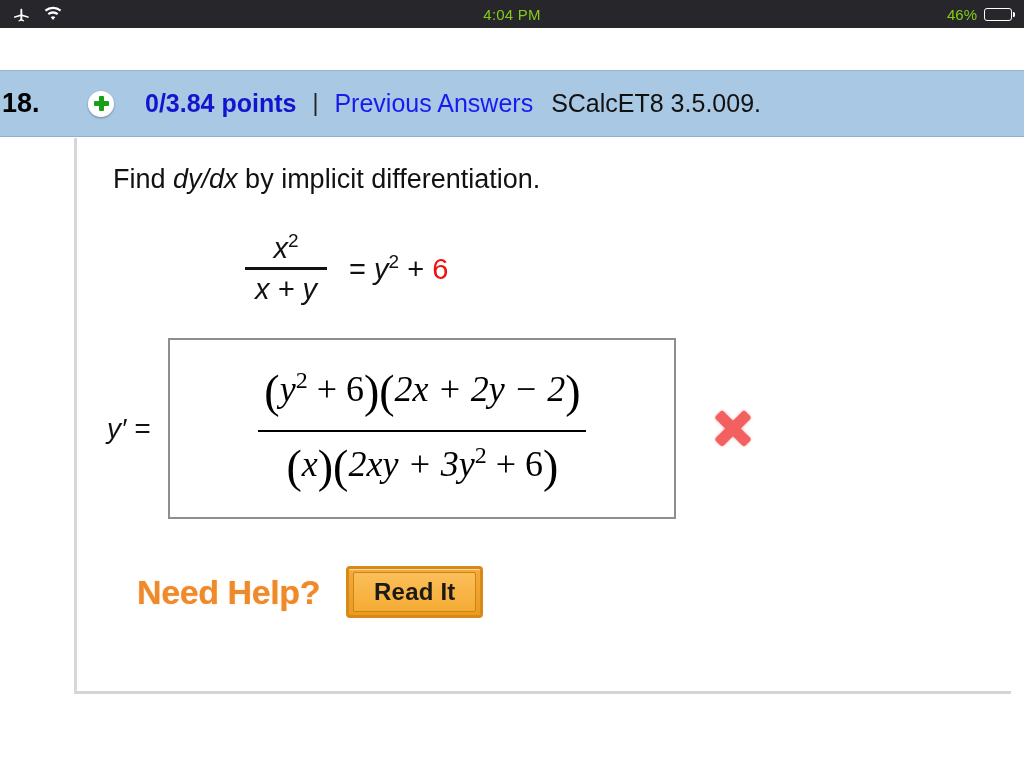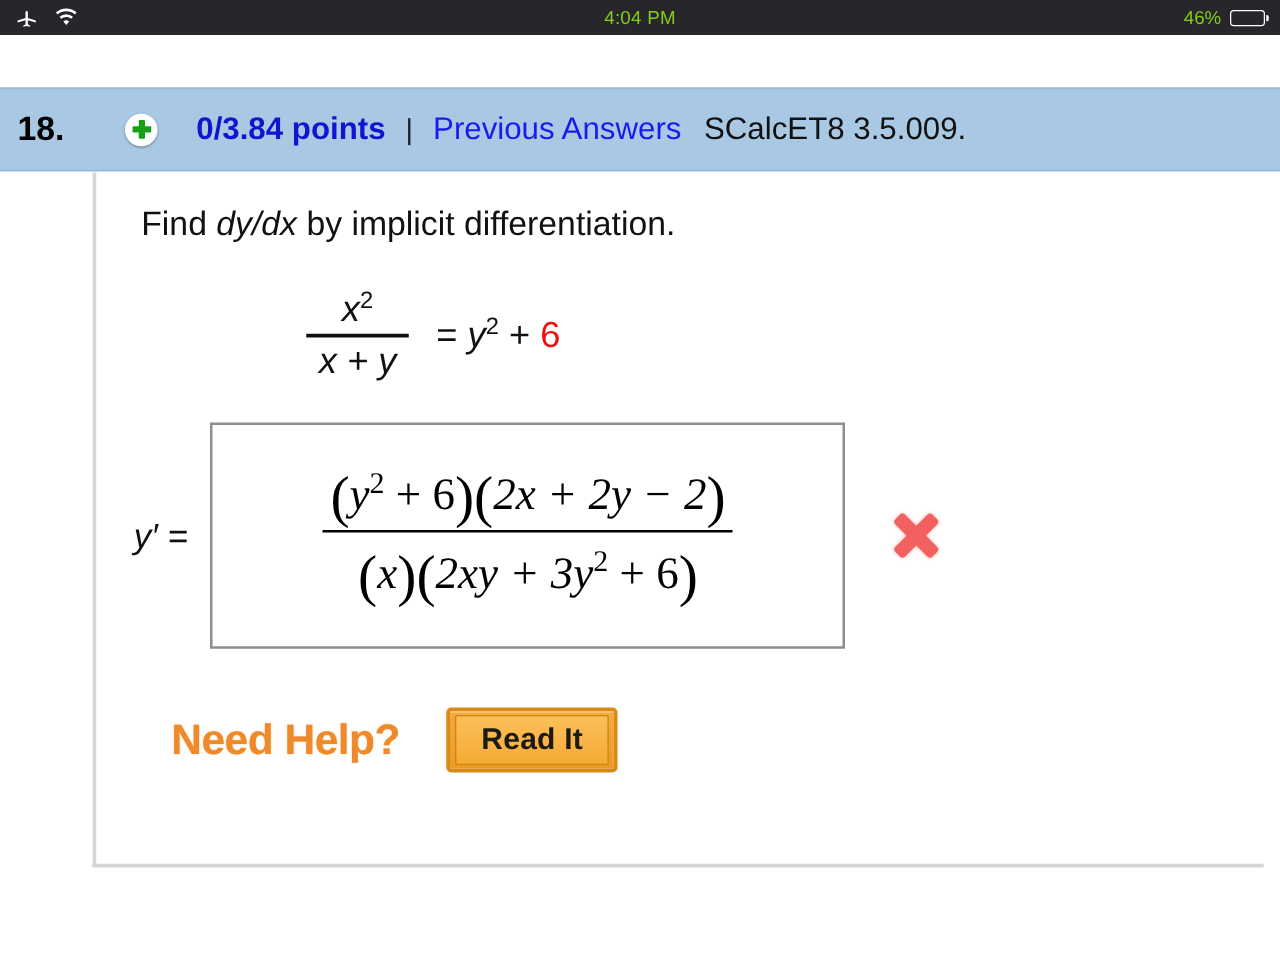--- a/index.html
+++ b/index.html
@@ -57,21 +57,21 @@
   .qheader {
     position: absolute; left: 0; top: 70px;
     width: 1024px; height: 67px;
     background: #a8c8e4;
     border-top: 1px solid #93b4d2;
     border-bottom: 1px solid #8fb0cf;
     display: flex; align-items: center;
   }
   .q-number {
     font-size: 27px; font-weight: bold; color: #000;
-    margin-left: 12px; width: 88px; padding-left: 2px;
+    margin-left: 0px; width: 88px; padding-left: 2px;
   }
   .plus-icon {
     width: 26px; height: 26px; flex: 0 0 26px;
     border-radius: 50%;
     background: radial-gradient(circle at 38% 34%, #ffffff 0%, #ffffff 62%, #e9eef2 100%);
     box-shadow: 0 1px 2px rgba(60,70,80,.55);
     position: relative;
   }
   .plus-icon::before, .plus-icon::after {
     content: ""; position: absolute; background: #17a017; border-radius: 1px;
@@ -133,21 +133,21 @@
     width: 508px; height: 181px;
     border: 2px solid #8e8e8e;
     background: #ffffff;
     display: flex; align-items: center; justify-content: center;
   }
   .mathfrac {
     font-family: "Liberation Serif", serif;
     display: inline-flex; flex-direction: column; align-items: center;
     color: #000;
   }
-  .mathfrac .mnum { font-size: 36px; padding: 0 6px 0 6px; white-space: nowrap; }
+  .mathfrac .mnum { font-size: 36px; padding: 0 6px 12px 6px; white-space: nowrap; }
   .mathfrac .mbar { height: 2px; background: #000; width: 100%; }
   .mathfrac .mden { font-size: 36px; padding: 8px 6px 0 6px; white-space: nowrap; }
   .mathfrac i { font-style: italic; }
   .mathfrac .msup { font-size: 24px; vertical-align: super; font-style: normal; }
   .paren { font-size: 46px; vertical-align: -6px; font-family: "Liberation Serif", serif; }
 
   .xmark {
     position: relative; width: 42px; height: 42px;
     margin-left: 36px; flex: 0 0 42px;
   }
@@ -162,21 +162,21 @@
 
   
   .help-row {
     position: absolute; left: 60px; top: 428px;
     display: flex; align-items: center;
   }
   .need-help {
     font-size: 34px; font-weight: bold; color: #ef8a2b;
     letter-spacing: -.4px;
     text-shadow: 0 0 1.2px rgba(239,138,43,.6);
-    margin-right: 37px; white-space: nowrap;
+    margin-right: 26px; white-space: nowrap;
   }
   .help-btn {
     height: 52px;
     padding: 0 4px;
     background: linear-gradient(#f6a93d, #eb9a23);
     border: 3px solid #d98a16;
     border-radius: 4px;
     display: flex; align-items: center; justify-content: center;
     box-shadow: inset 0 1px 0 rgba(255,255,255,.55);
   }

